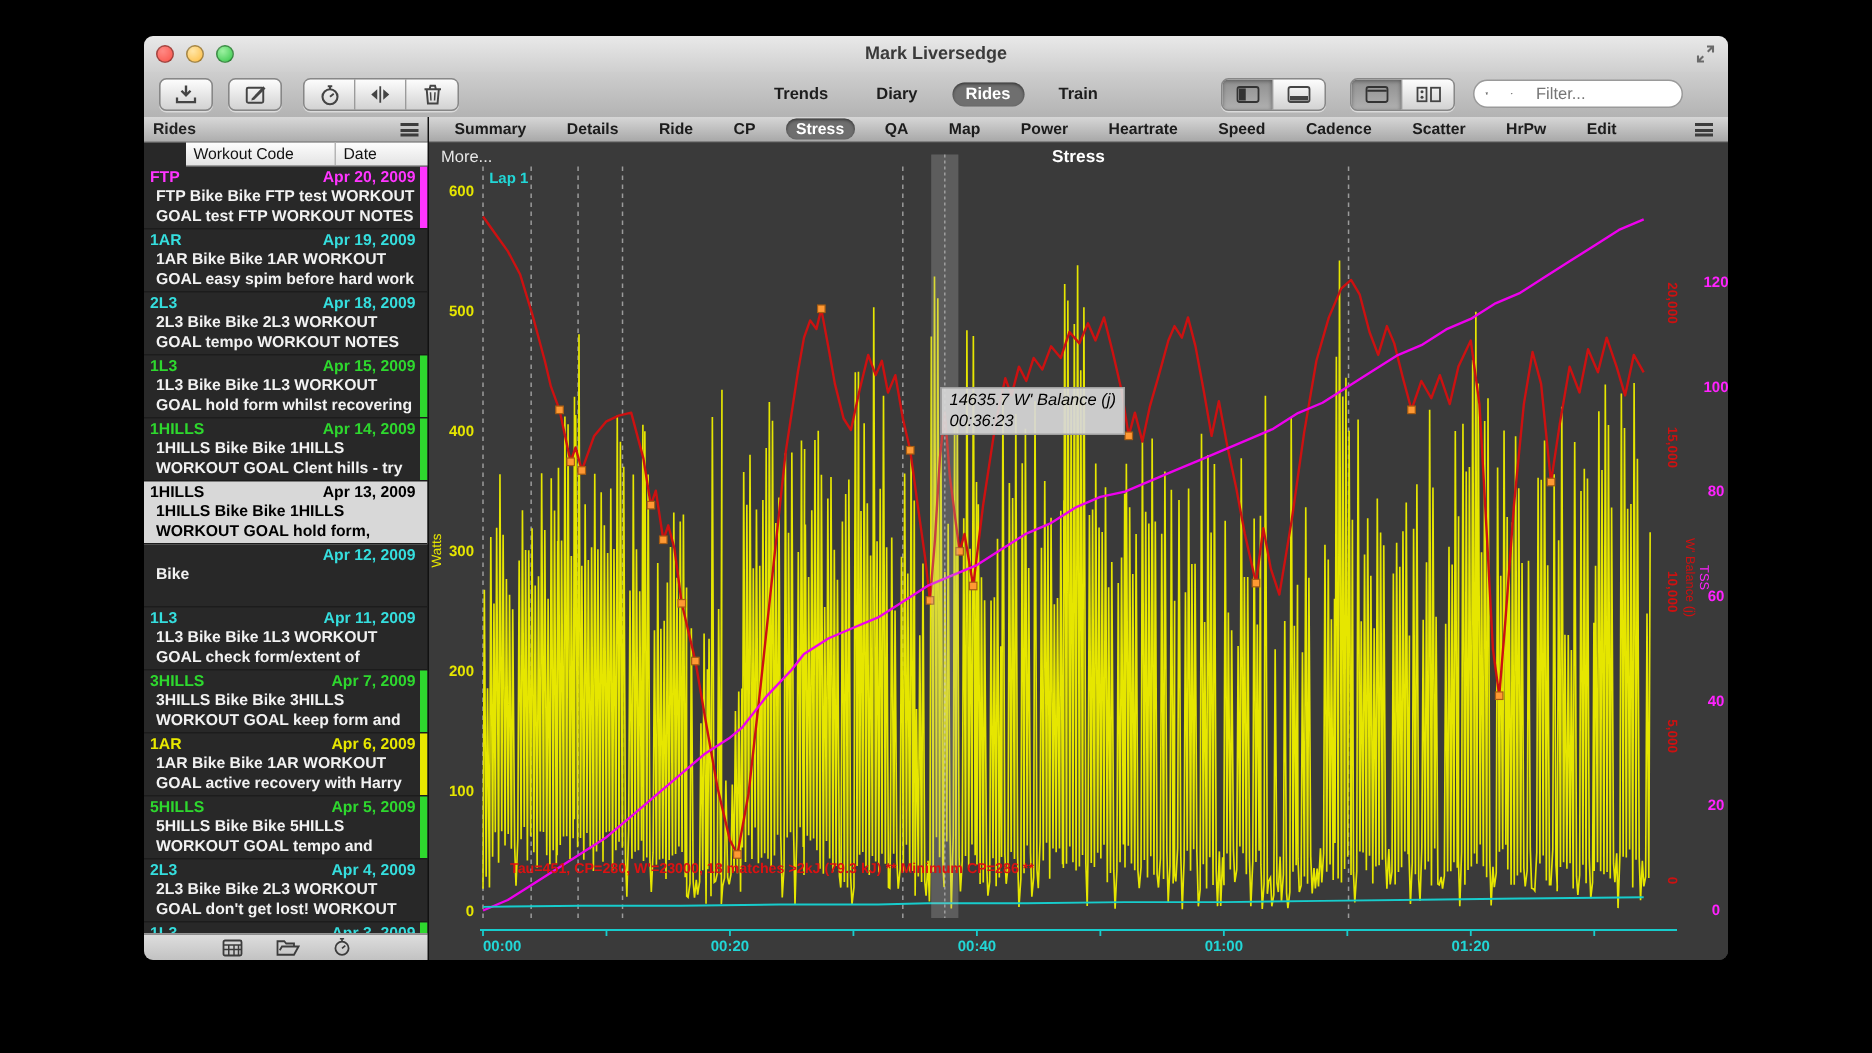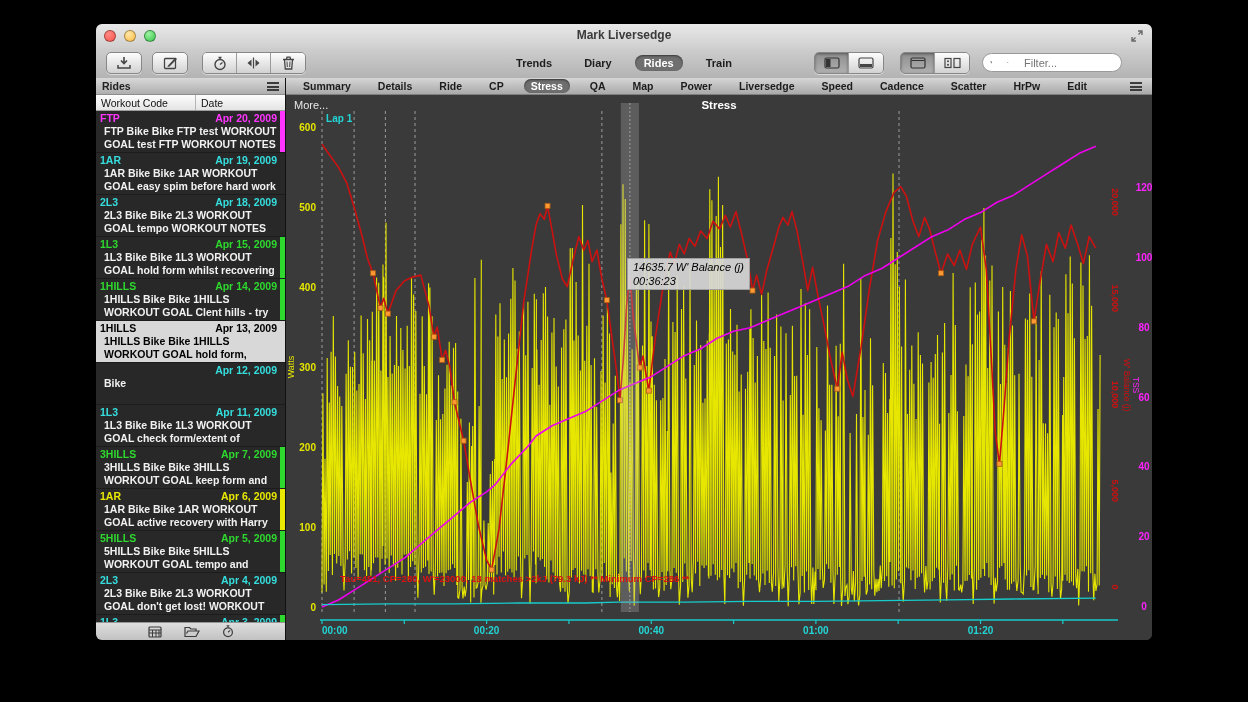--- a/index.html
+++ b/index.html
@@ -36,21 +36,21 @@
   .filter input { border:none; outline:none; width:90px; font-size:11px; color:#333; background:transparent; }
   .icsvg { display:block; }
   
   .content { position:absolute; left:0; top:54px; right:0; bottom:0; display:flex; }
   
   .sidebar { width:190px; display:flex; flex-direction:column; background:#282828; border-right:1px solid #111; }
   .side-head { height:17px; background:linear-gradient(#d8d8d8,#aeaeae); border-bottom:1px solid #8d8d8d;
                display:flex; align-items:center; justify-content:space-between; padding:0 6px; }
   .side-head span { font-size:10.5px; font-weight:bold; color:#222; }
   .cols { height:16px; background:linear-gradient(#fdfdfd,#e4e4e4); border-bottom:1px solid #9e9e9e;
-          display:flex; font-size:10.5px; color:#111; align-items:center; }
+          display:flex; font-size:10.5px; color:#111; align-items:center;margin-left:28px; }
   .col-wc { width:100px; padding-left:5px; border-right:1px solid #b5b5b5; height:100%; display:flex; align-items:center; }
   .col-dt { padding-left:5px; }
   .ridelist { flex:1; overflow:hidden; position:relative; }
   .ride { position:relative; height:42px; padding:1px 8px 0 4px; border-bottom:1px solid #1c1c1c; }
   .ride .l1 { display:flex; justify-content:space-between; font-size:10.5px; font-weight:bold; line-height:13px; }
   .ride .desc { font-size:10.5px; font-weight:bold; color:#f2f2f2; line-height:13px; height:26px; overflow:hidden; padding-left:4px; }
   .ride.sel { background:#d8d8d8; }
   .ride.sel .desc { color:#000; }
   .ride .bar { position:absolute; right:0; top:0; bottom:0; width:5px; }
   .side-foot { height:18px; background:linear-gradient(#dedede,#c2c2c2); border-top:1px solid #969696;
@@ -301,21 +301,21 @@
     <div class="main">
       <div class="tabbar" id="tabbar">
           <div class="mtab">Summary</div>
           <div class="mtab">Details</div>
           <div class="mtab">Ride</div>
           <div class="mtab">CP</div>
           <div class="mtab on">Stress</div>
           <div class="mtab">QA</div>
           <div class="mtab">Map</div>
           <div class="mtab">Power</div>
-          <div class="mtab">Liversedge</div>
+          <div class="mtab">Heartrate</div>
           <div class="mtab">Speed</div>
           <div class="mtab">Cadence</div>
           <div class="mtab">Scatter</div>
           <div class="mtab">HrPw</div>
           <div class="mtab">Edit</div>
           <div class="burger tab-burger"></div>
         </div>
       <div class="chartwrap" id="chartwrap">
         <div class="more-lbl">More...</div>
         <div class="chart-title">Stress</div>

